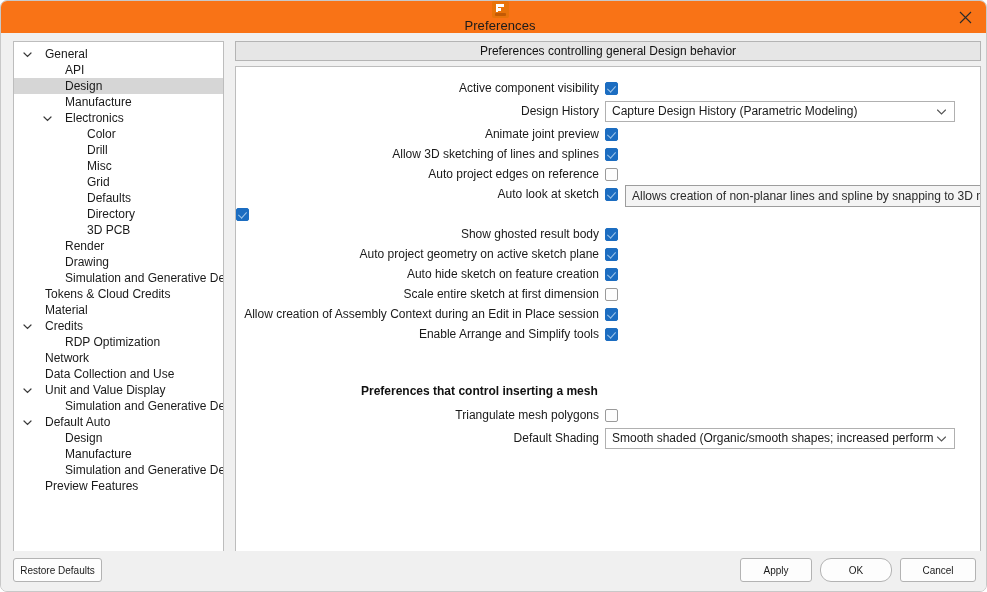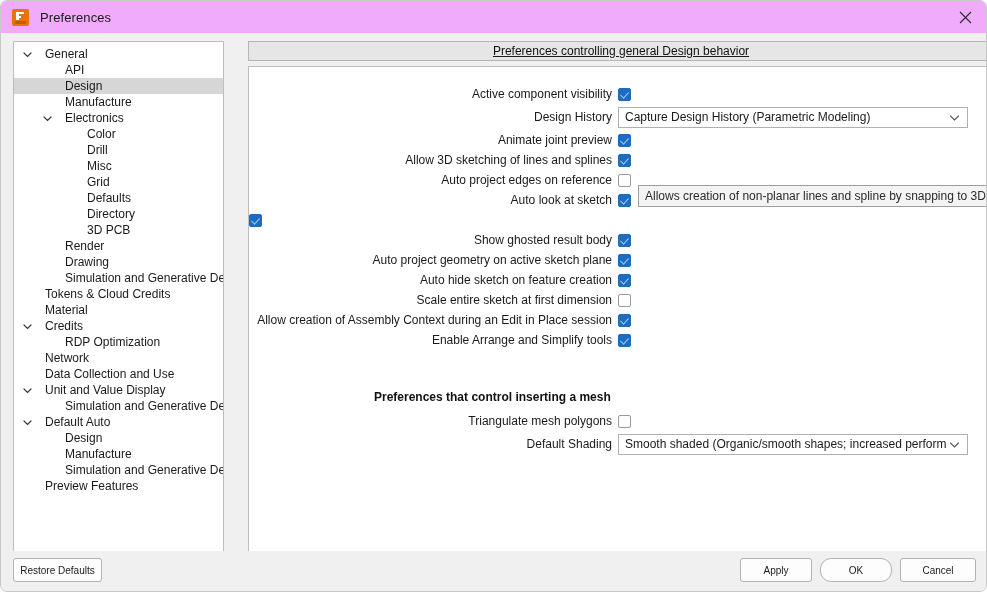--- a/index.html
+++ b/index.html
@@ -27,24 +27,25 @@
     border-radius: 7px;
     overflow: hidden;
   }
 
   
   .titlebar {
     position: absolute;
     left: 0; top: 0;
     width: 987px;
     height: 32px;
-    background: #f0abfc;
+    background: #f97316;
     border-bottom: 1px solid #ececec;
     display: flex;
     align-items: center;
+    flex-direction: column;
   }
   .app-icon {
     width: 17px;
     height: 17px;
     margin-left: 11px;
     background: #e8730a;
     border-radius: 2px;
     position: relative;
     flex: none;
   }
@@ -138,24 +139,23 @@
 
   .lvl0 .tree-label { margin-left: 22px; }
   .lvl0 .twisty { left: 5px; }
   .lvl1 .tree-label { margin-left: 42px; }
   .lvl1 .twisty { left: 25px; }
   .lvl2 .tree-label { margin-left: 64px; }
 
   
   .right-area {
     position: absolute;
-    left: 247px; top: 8px;
+    left: 234px; top: 8px;
     width: 657px;
     height: 512px;
-    text-decoration: underline;
   }
   .section-header {
     box-sizing: border-box;
     width: 746px;
     height: 20px;
     background: #e6e6e6;
     border: 1px solid #b4b4b4;
     text-align: center;
     font-size: 12px;
     line-height: 18px;
@@ -362,21 +362,21 @@
           <div class="tree-item lvl1"><span class="tree-label">Design</span></div>
           <div class="tree-item lvl1"><span class="tree-label">Manufacture</span></div>
           <div class="tree-item lvl1"><span class="tree-label">Simulation and Generative Design</span></div>
           <div class="tree-item lvl0"><span class="tree-label">Preview Features</span></div>
         </div>
     </div>
 
     <div class="right-area">
       <div class="section-header">Preferences controlling general Design behavior</div>
       <div class="content-pane">
-        <div id="rows-host" style="padding-top:17px;">
+        <div id="rows-host" style="padding-top:11px;">
             <div class="pref-row">
               <div class="row-label">Active component visibility</div>
               <div class="cb on"></div>
             </div>
             <div class="pref-row" style="height: 26px;">
               <div class="row-label">Design History</div>
               <div class="dropdown" id="dd-history">
                 <span class="dd-text">Capture Design History (Parametric Modeling)</span>
                 <span class="dd-arrow">
                   <svg width="11" height="11" viewBox="0 0 11 11">

